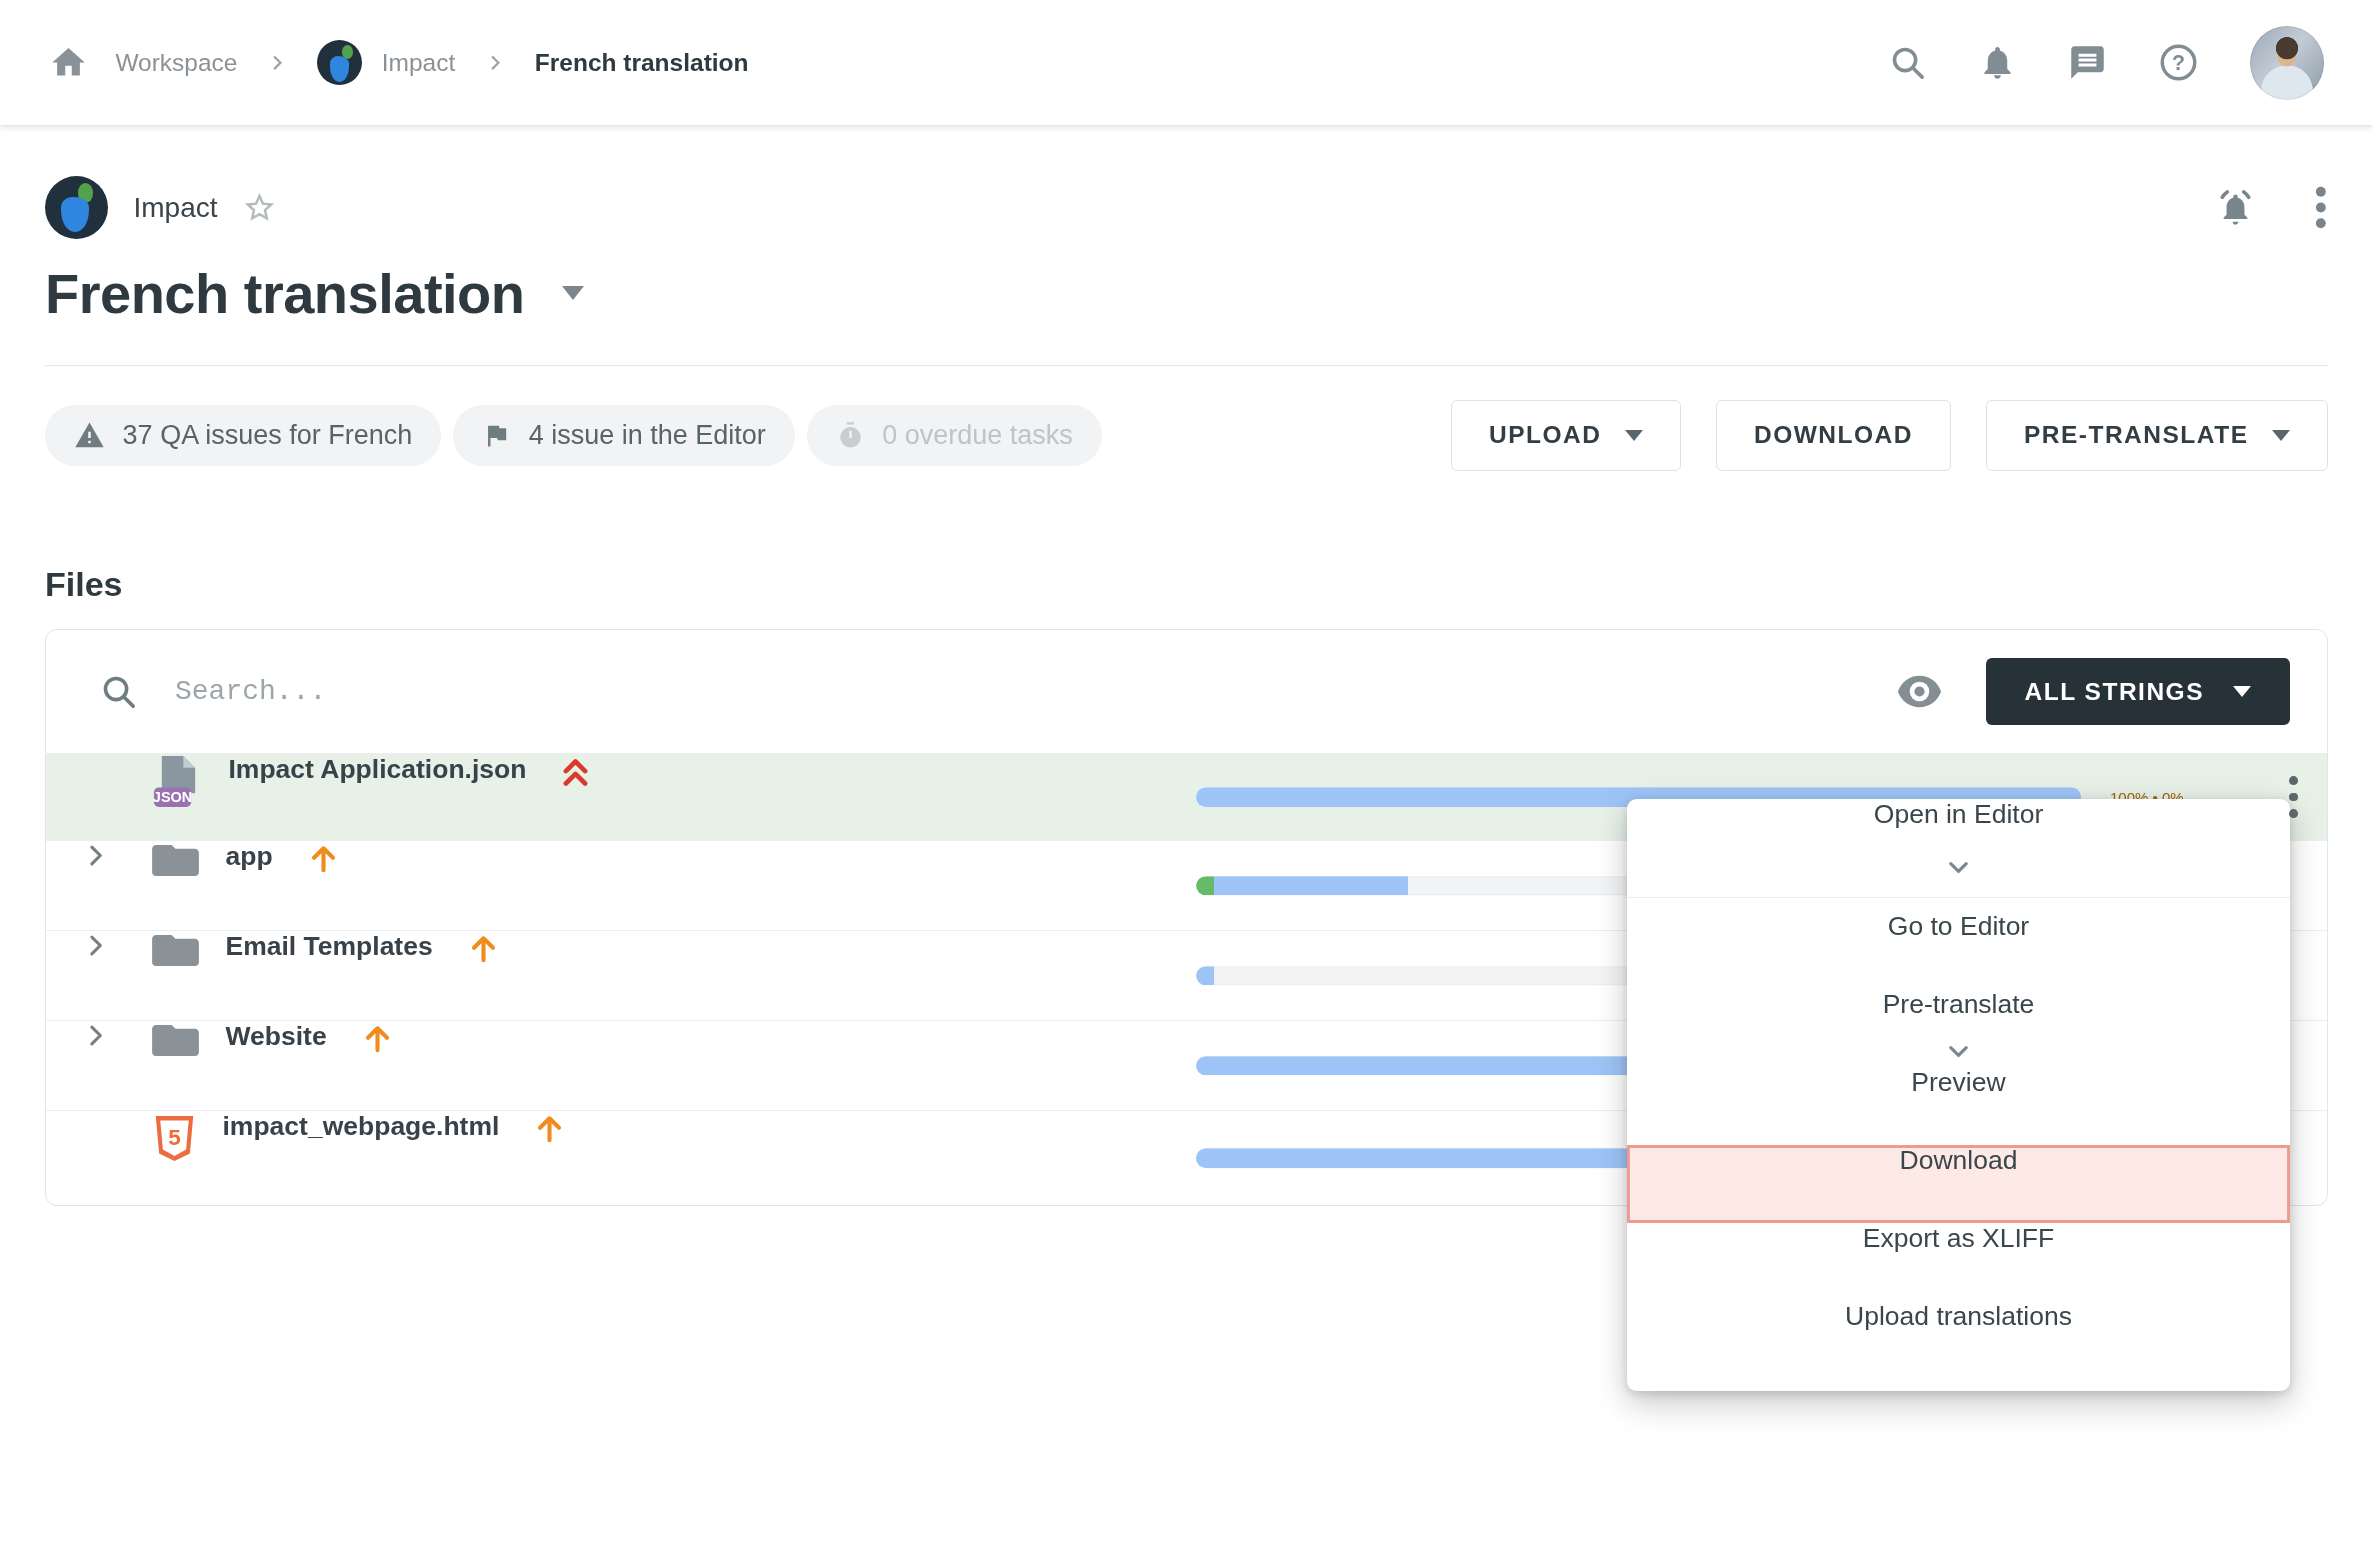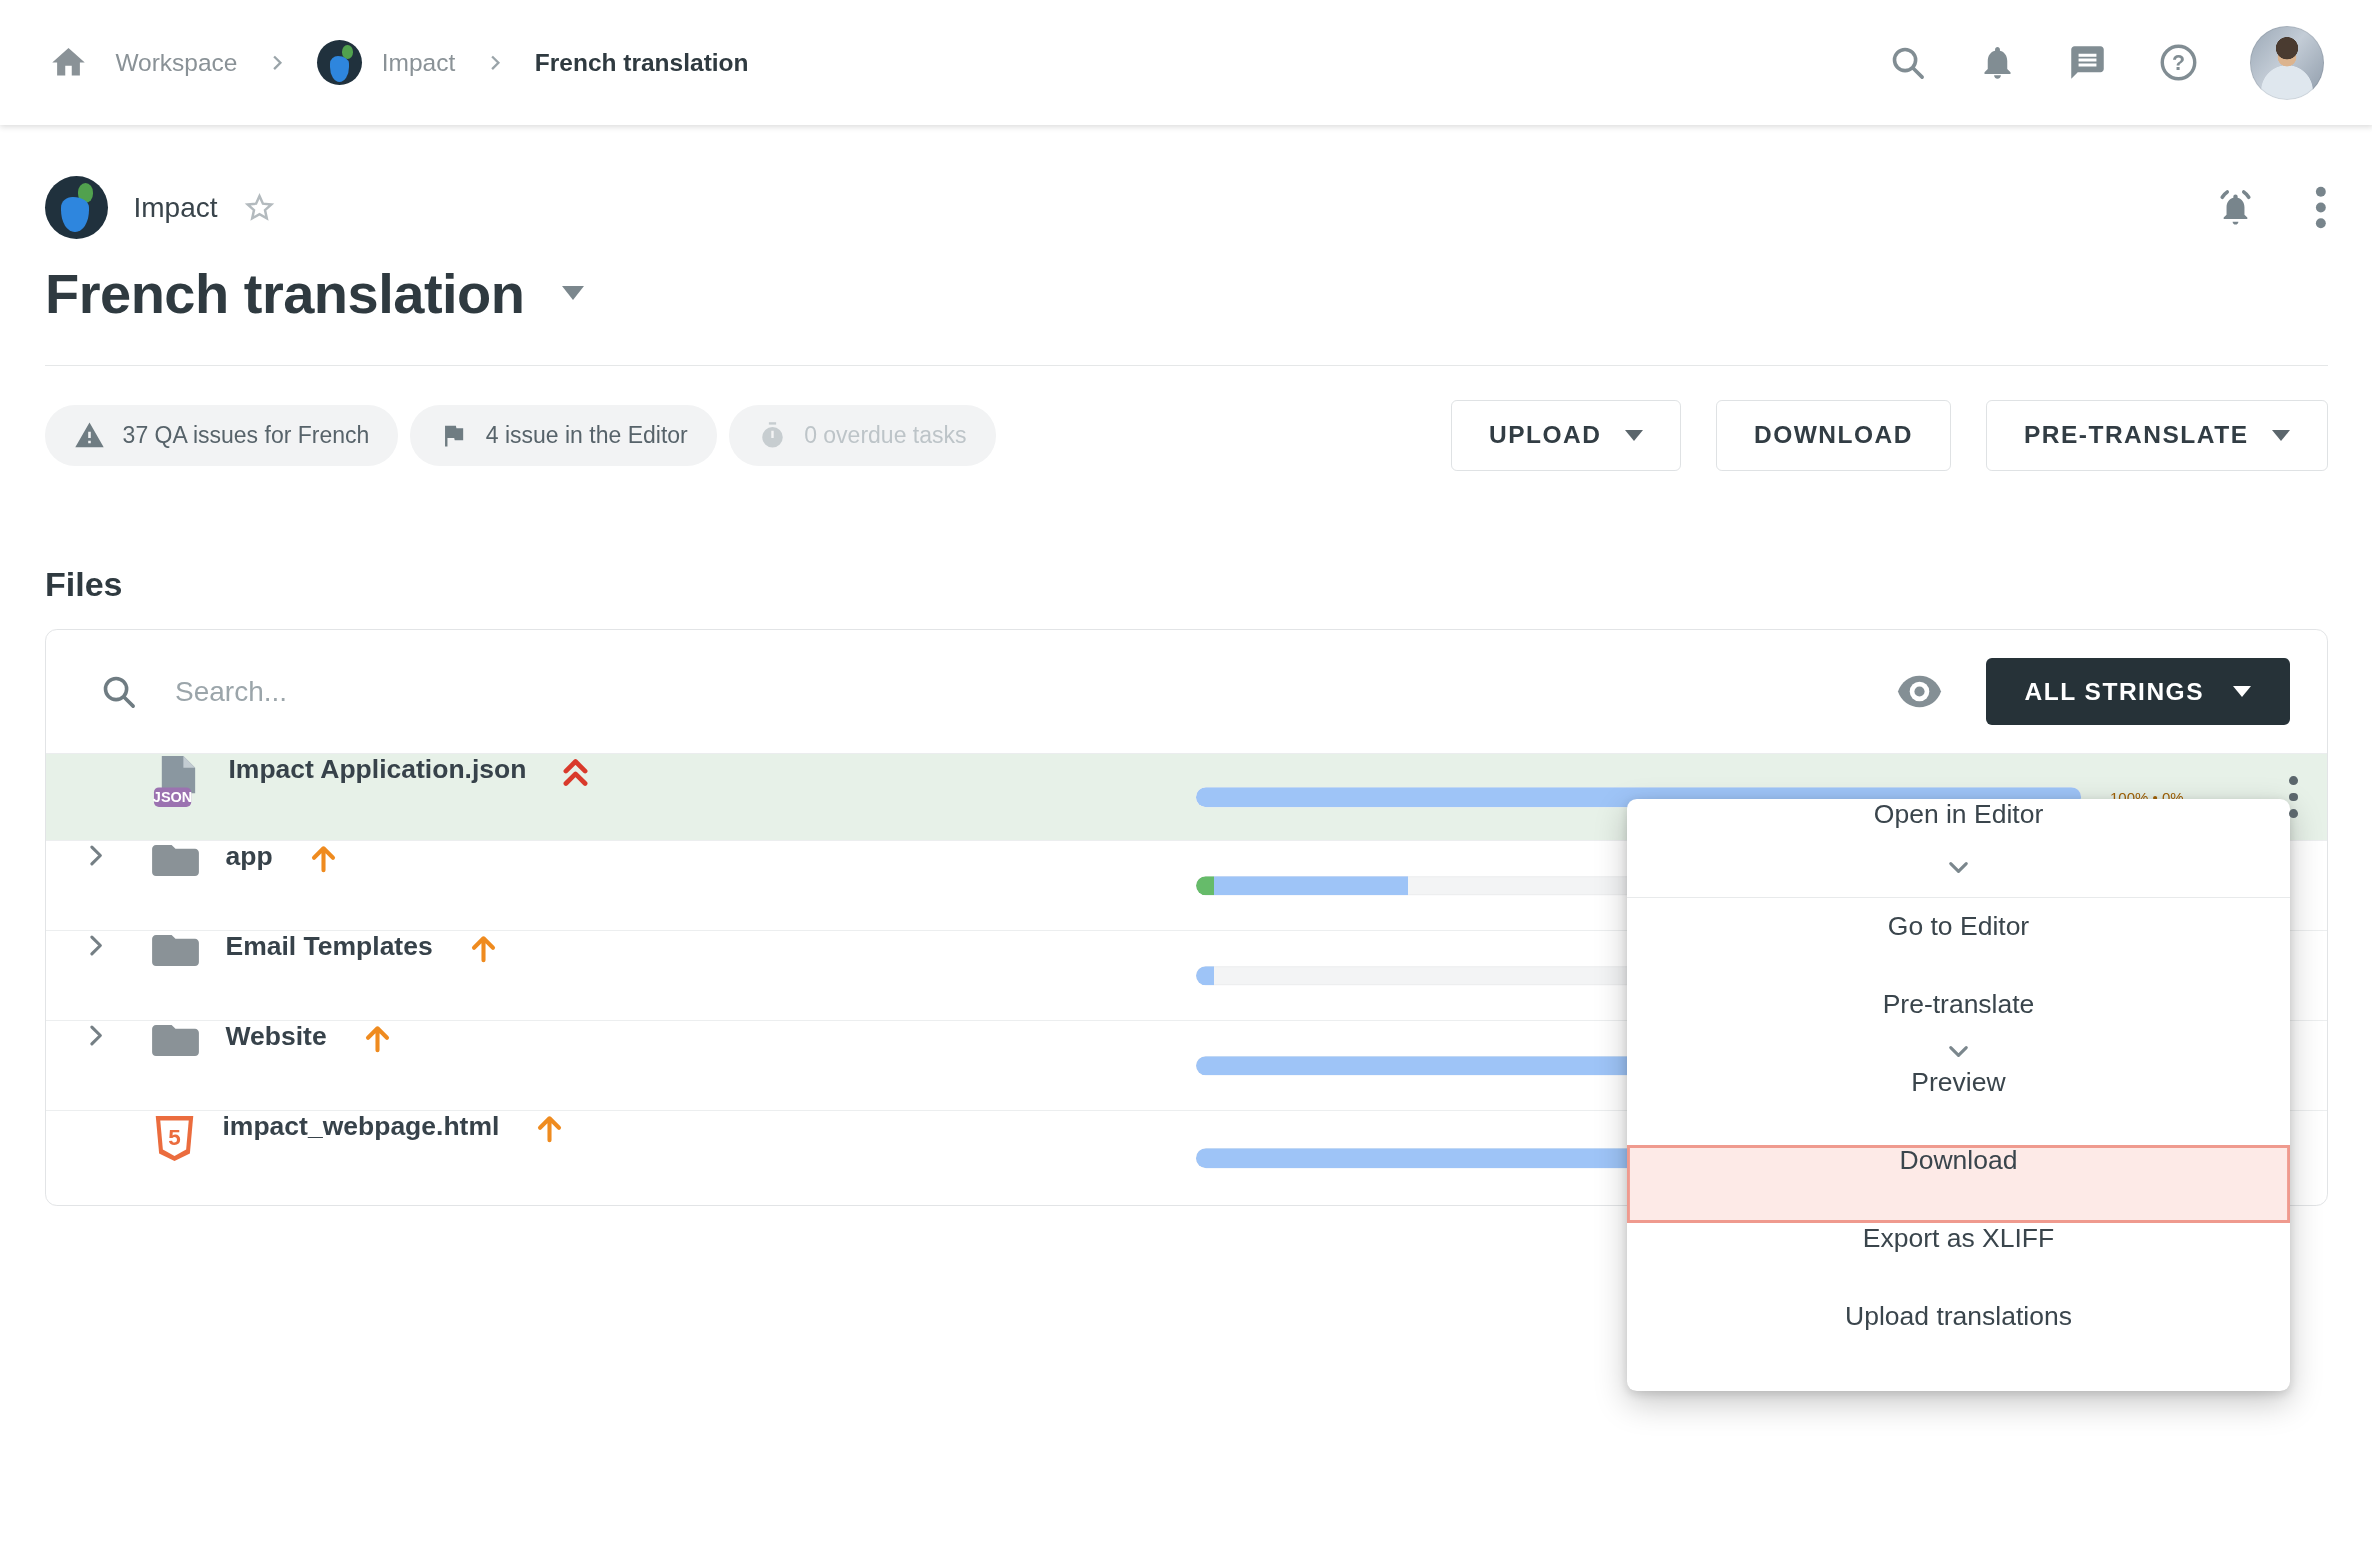--- a/index.html
+++ b/index.html
@@ -38,34 +38,34 @@
   .star-ic { margin-left:25.5px; display:flex; color:#b3babe; }
   .proj-actions { margin-left:auto; display:flex; align-items:center; gap:57px; color:#78858c; }
   .title-row { margin-top:21.6px; display:flex; align-items:center; }
   .page-title { font-size:56px; font-weight:700; color:#2f3a40; letter-spacing:-0.5px; }
   .title-caret { margin-left:37px; width:0; height:0; border-left:11.8px solid transparent; border-right:11.8px solid transparent; border-top:14.7px solid #7b878d; }
   .hdr-divider { margin-top:39px; height:1px; background:#e5e7e8; }
 
   
   .stats-row { margin-top:34px; display:flex; align-items:center; }
   .badges { display:flex; gap:11.8px; }
-  .badge { height:61px; border-radius:30px; background:#f2f3f4; display:inline-flex; align-items:center; gap:17.6px; padding:0 29px; font-size:23px; color:#57636a;text-align:right; }
+  .badge { height:61px; border-radius:30px; background:#f2f3f4; display:inline-flex; align-items:center; gap:17.6px; padding:0 29px; font-size:27px; color:#57636a;text-align:right; }
   .badge .b-ic { display:flex; color:#6f7c82; }
   .badge.muted { color:#bdc4c8; }
   .badge.muted .b-ic { color:#c7cdd0; }
   .action-btns { margin-left:auto; display:flex; gap:35px; }
   .btn { height:71px; padding:0 37px; border:1px solid #dfe2e4; border-radius:5.9px; background:#fff; display:inline-flex; align-items:center; gap:23.5px; font-size:24.5px; font-weight:700; letter-spacing:1.5px; color:#323d44; cursor:pointer; }
   .btn-caret { width:0; height:0; border-left:9.8px solid transparent; border-right:9.8px solid transparent; border-top:11.8px solid #5b666c; }
 
   
   .files-heading { margin-top:94px; font-size:34px; font-weight:700; color:#2f3a40; }
   .files-card { margin-top:25.5px; border:1px solid #e2e4e6; border-radius:11.8px; background:#fff; }
   .search-row { height:124px; display:flex; align-items:center; padding:0 0 0 53px; border-bottom:1px solid #ebedee; }
   .search-ic { display:flex; color:#6f7c82; }
-  .search-input { flex:1; border:none; outline:none; margin-left:37px; font-size:28px; color:#39444b; font-family:Liberation Sans, sans-serif; background:transparent; }
+  .search-input { flex:1; border:none; outline:none; margin-left:37px; font-size:28px; color:#39444b; font-family:Liberation Mono, monospace; background:transparent; }
   .search-input::placeholder { color:#9ba5aa; }
   .eye-ic { display:flex; color:#848f95; margin-right:43px; }
   .filter-btn { height:67px; margin-right:37px; padding:0 39px; border:none; border-radius:5.9px; background:#263238; color:#fff; display:inline-flex; align-items:center; gap:29px; font-size:24.5px; font-weight:700; letter-spacing:1.5px; cursor:pointer; font-family:"Liberation Sans",sans-serif; }
   .filter-btn .btn-caret { border-top-color:#fff; }
 
   .file-row { height:90px; position:relative; display:flex; align-items:flex-start; border-bottom:1px solid #eceeef; padding-left:35px; }
   .file-row:last-child { border-bottom:none; height:94px; }
   .file-row.selected { background:#e7f1e8; height:87px; }
   .row-chevron { width:31px; display:flex; color:#757f85; margin-right:39px; flex:none; }
   .row-spacer { width:71px; flex:none; }

